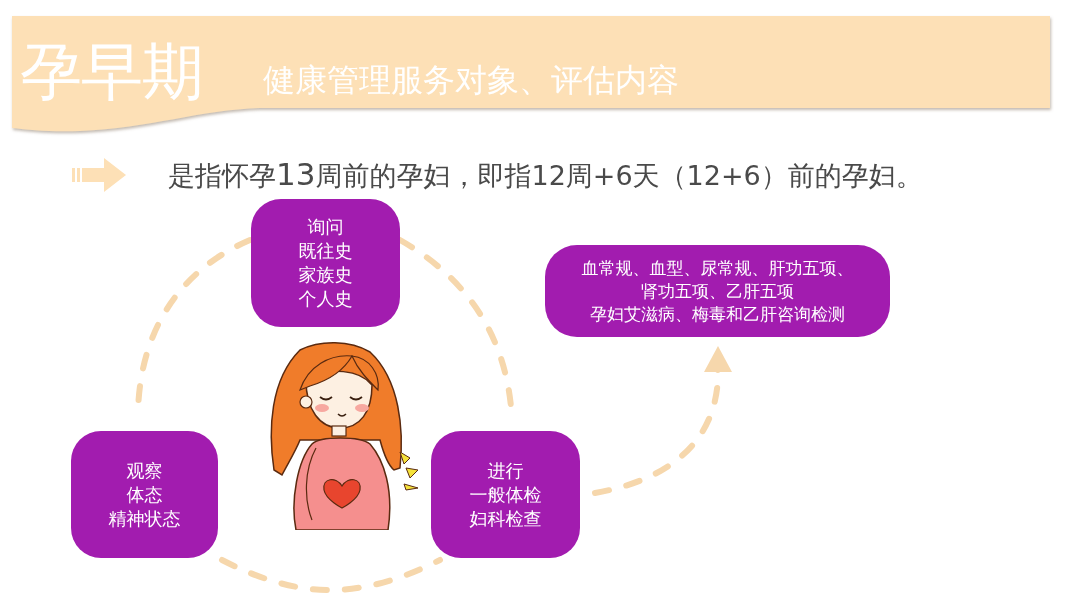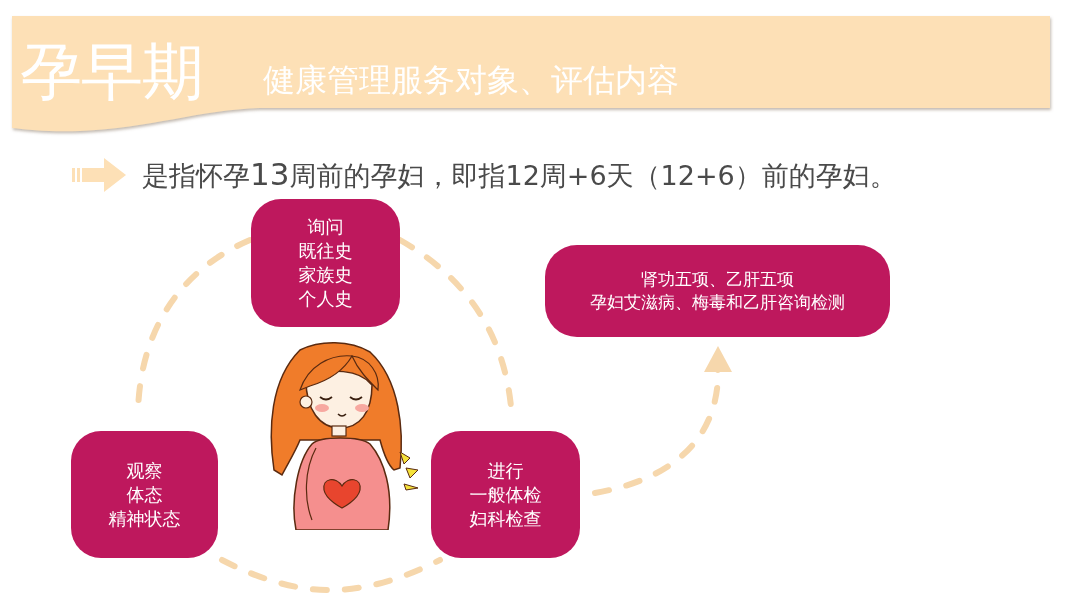--- a/index.html
+++ b/index.html
@@ -4,23 +4,23 @@
 <style>
   html, body { margin:0; padding:0; }
   body { width:1080px; height:608px; background:#ffffff; position:relative; overflow:hidden;
          font-family:"DejaVu Sans", "Liberation Sans", sans-serif; }
   .banner { position:absolute; left:0; top:0; width:1056px; height:140px;font-family:Liberation Serif, serif; }
   .banner svg { position:absolute; left:0; top:0; }
   .title-main { position:absolute; left:20px; top:32px; font-size:62px; color:#ffffff; letter-spacing:-1px; line-height:80px; }
   .title-sub { position:absolute; left:263px; top:55px; font-size:32px; color:#ffffff; line-height:50px; }
   .intro { position:absolute; left:70px; top:150px; height:50px; display:flex; align-items:center; }
   .intro .arrow { width:58px; height:40px; margin-right:14px; }
-  .intro-text { font-size:27px; color:#4a4a4a; white-space:nowrap; }
+  .intro-text { font-size:27px; color:#4a4a4a; white-space:nowrap;margin-left:26px; }
   .intro-text .big { font-size:31px; }
-  .node { position:absolute; background:#be185d; border-radius:30px; color:#ffffff; text-align:center;
+  .node { position:absolute; background:#a21caf; border-radius:30px; color:#ffffff; text-align:center;
           display:flex; flex-direction:column; justify-content:center; align-items:center; font-size:18px; line-height:24px; }
   .node span { display:block; }
   .node-1 { left:251px; top:199px; width:149px; height:128px; }
   .node-2 { left:71px; top:431px; width:147px; height:127px; }
   .node-3 { left:431px; top:431px; width:149px; height:127px; }
   .node-4 { left:545px; top:245px; width:345px; height:92px; border-radius:32px; font-size:17px; line-height:23px; }
   .diagram { position:absolute; left:0; top:0; }
   .illustration { position:absolute; left:260px; top:340px; width:180px; height:190px; }
 </style>
 </head>
@@ -71,20 +71,21 @@
   <span>观察</span>
   <span>体态</span>
   <span>精神状态</span>
 </div>
 <div class="node node-3">
   <span>进行</span>
   <span>一般体检</span>
   <span>妇科检查</span>
 </div>
 <div class="node node-4">
+  <span>血常规、血型、尿常规、肝功五项、</span>
   <span>肾功五项、乙肝五项</span>
   <span>孕妇艾滋病、梅毒和乙肝咨询检测</span>
 </div>
 
 <svg class="illustration" viewBox="0 0 180 190">
 
   <path d="M40,10 C10,40 8,90 14,130 L22,135 C30,120 36,110 40,100 L120,100 C124,115 128,125 134,130 L140,128 C144,90 140,40 110,12 C90,0 60,0 40,10 Z" fill="#f07c2a" stroke="#5a2a10" stroke-width="1.5"></path>
 
   <path d="M46,40 C46,70 60,88 80,88 C100,88 112,72 112,45 C100,30 70,26 46,40 Z" fill="#fdf0e2" stroke="#5a2a10" stroke-width="1.5"></path>
 

